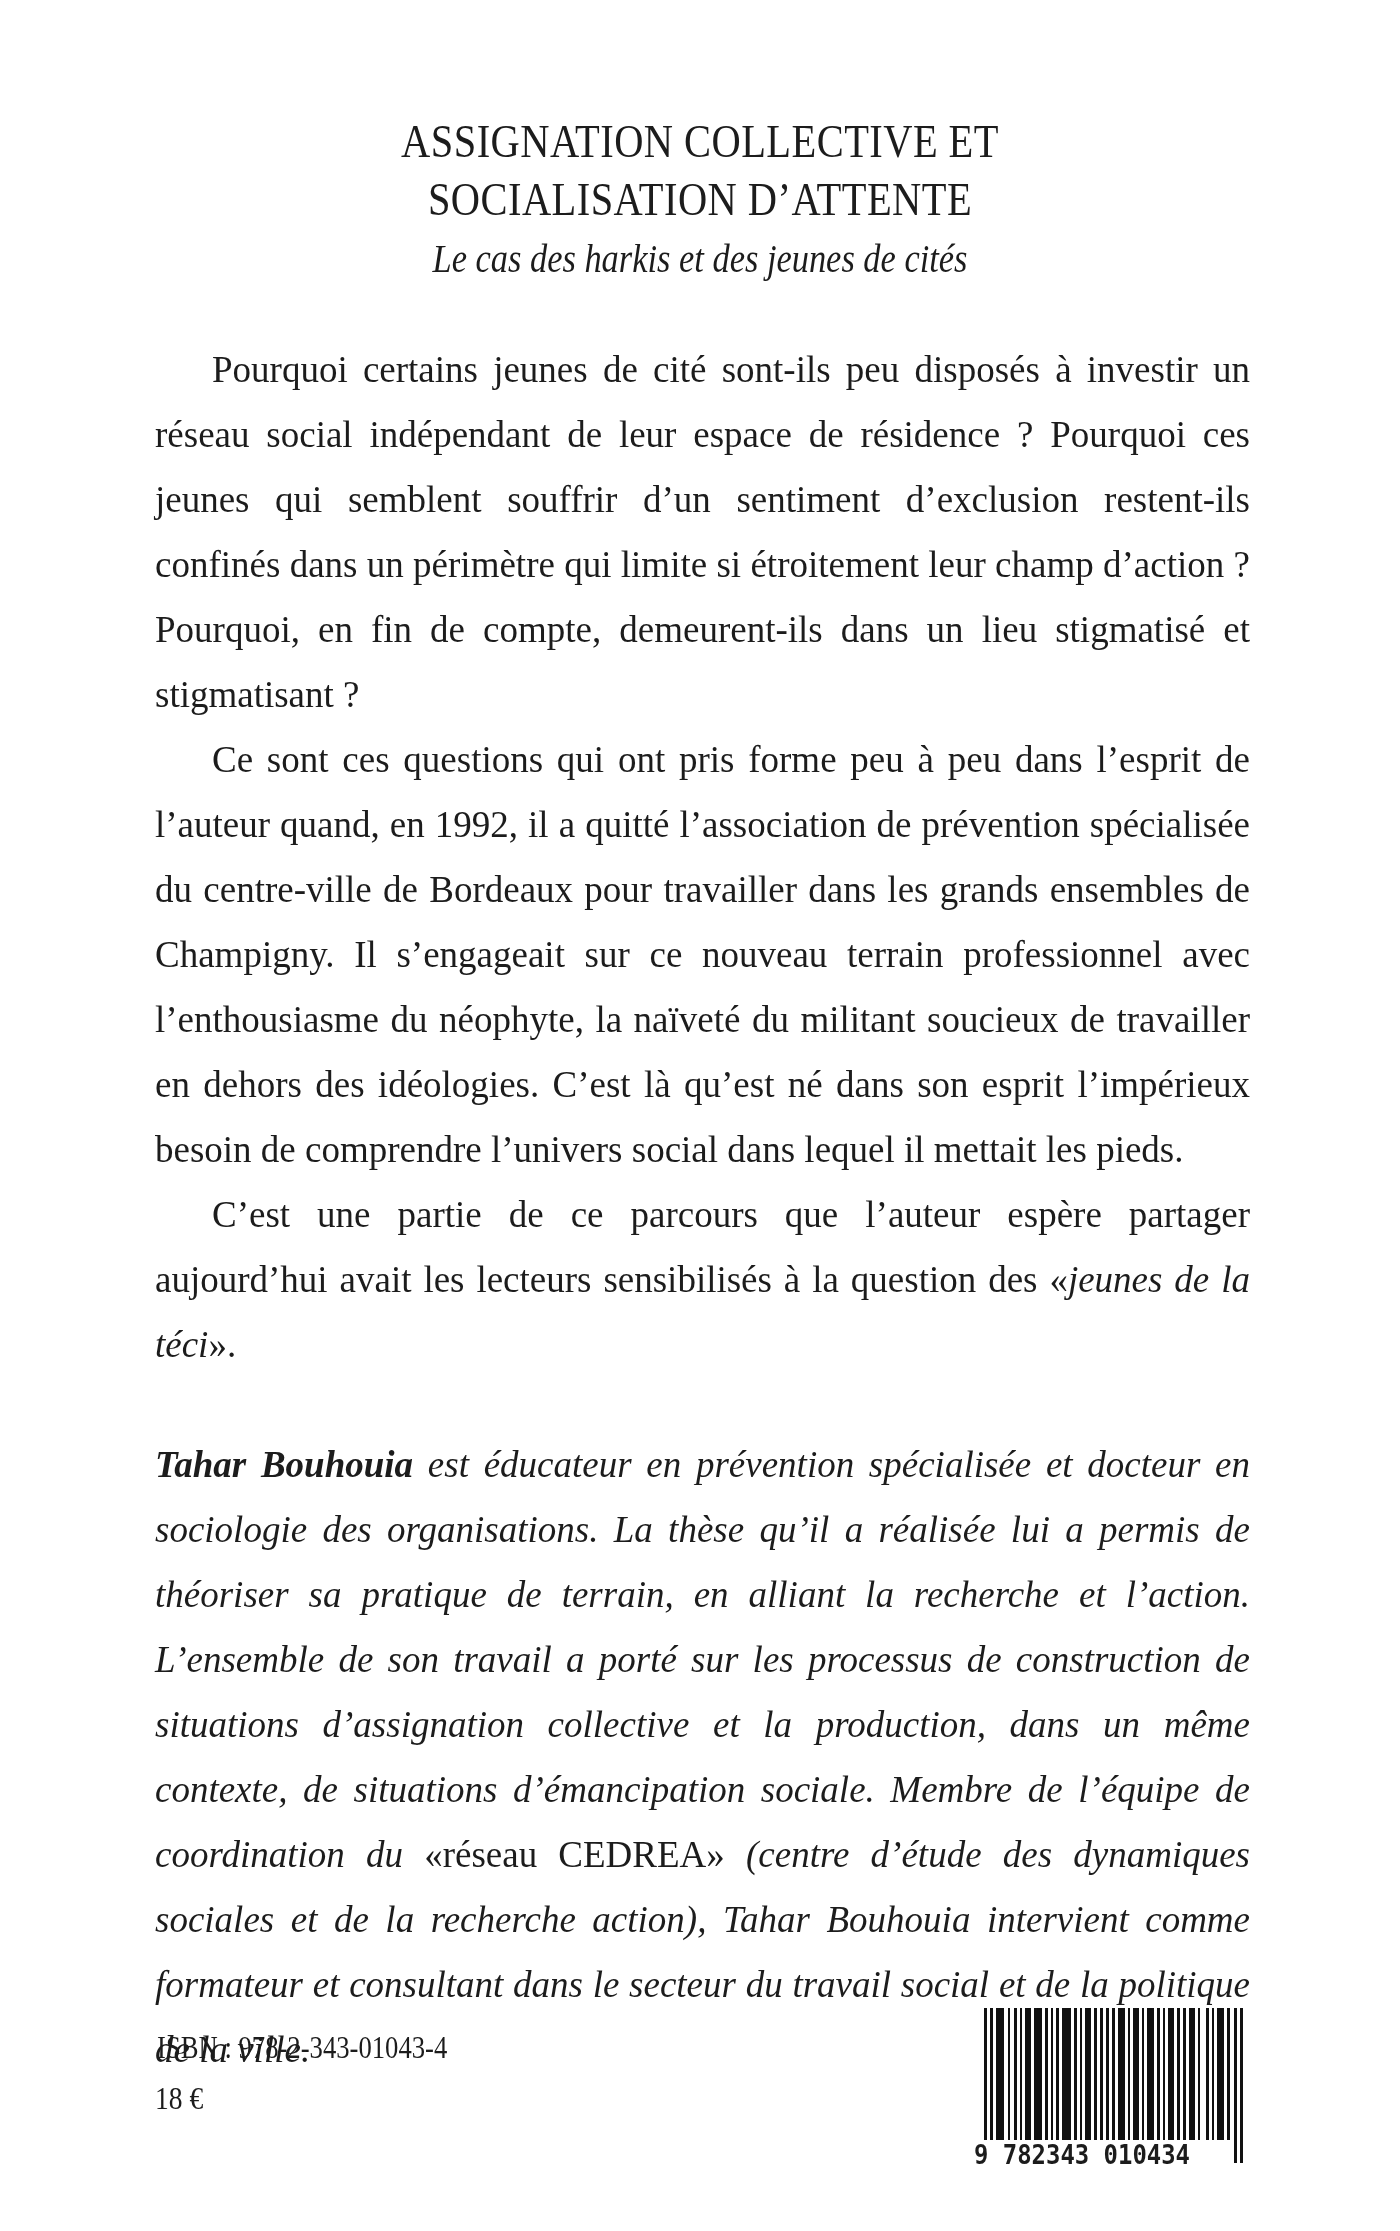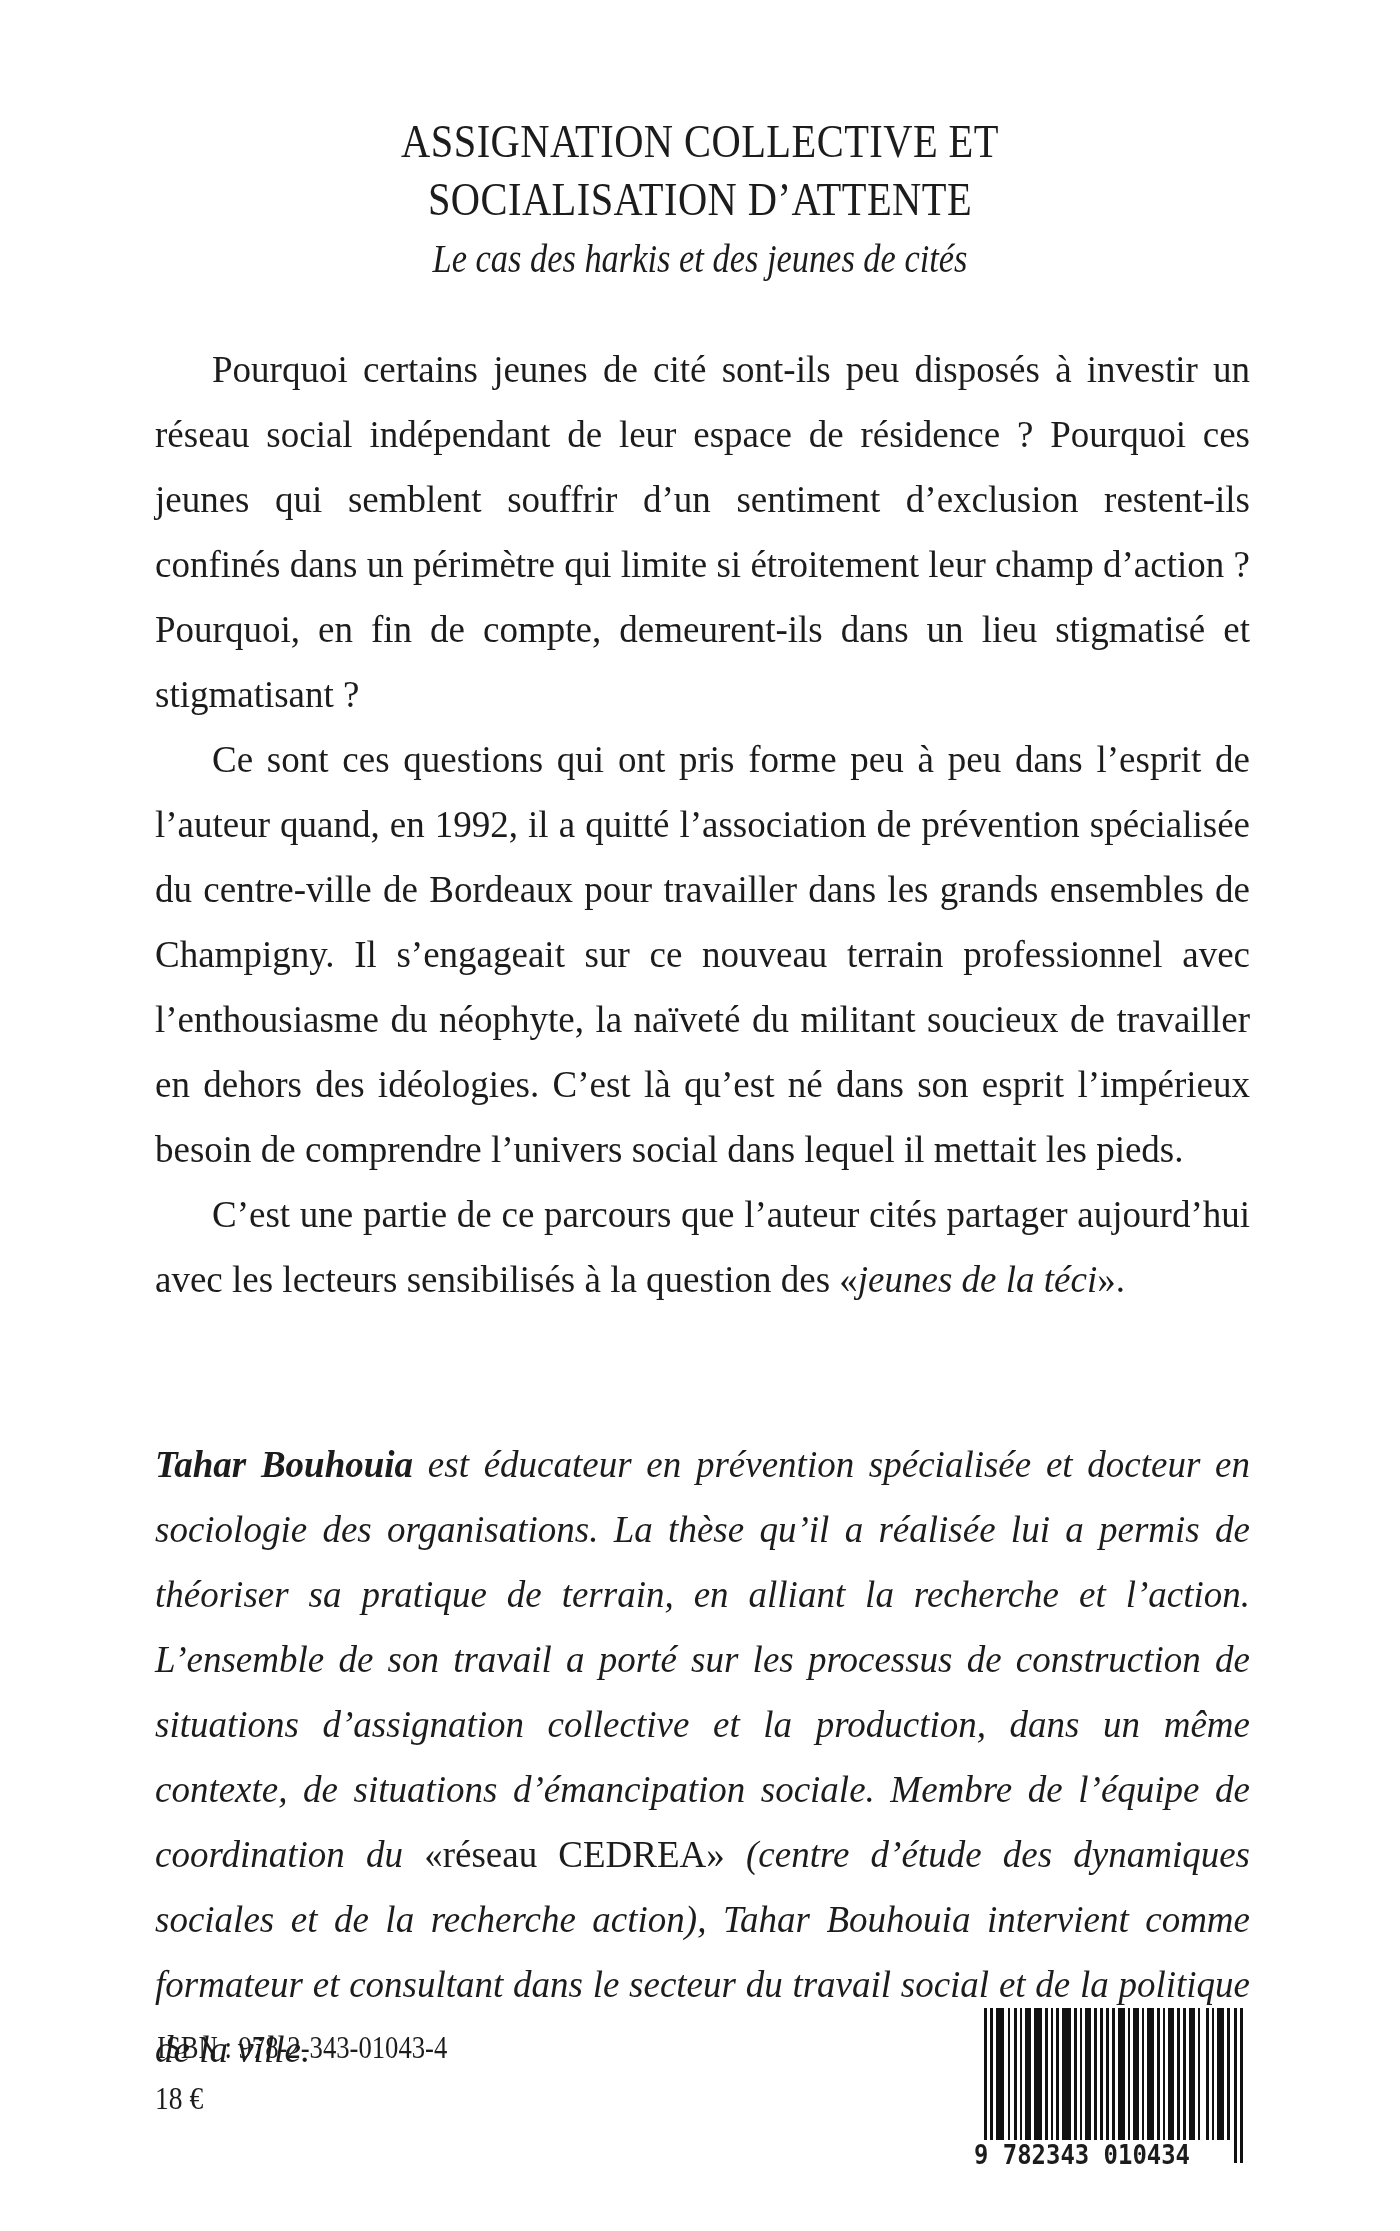--- a/index.html
+++ b/index.html
@@ -42,21 +42,21 @@
 
 <div class="title-block">
   <div class="title-line">ASSIGNATION COLLECTIVE ET</div>
   <div class="title-line">SOCIALISATION D’ATTENTE</div>
   <div class="subtitle">Le cas des harkis et des jeunes de cités</div>
 </div>
 
 <div class="body desc">
   <p>Pourquoi certains jeunes de cité sont-ils peu disposés à investir un réseau social indépendant de leur espace de résidence ? Pourquoi ces jeunes qui semblent souffrir d’un sentiment d’exclusion restent-ils confinés dans un périmètre qui limite si étroitement leur champ d’action ? Pourquoi, en fin de compte, demeurent-ils dans un lieu stigmatisé et stigmatisant ?</p>
   <p>Ce sont ces questions qui ont pris forme peu à peu dans l’esprit de l’auteur quand, en 1992, il a quitté l’association de prévention spécialisée du centre-ville de Bordeaux pour travailler dans les grands ensembles de Champigny. Il s’engageait sur ce nouveau terrain professionnel avec l’enthousiasme du néophyte, la naïveté du militant soucieux de travailler en dehors des idéologies. C’est là qu’est né dans son esprit l’impérieux besoin de comprendre l’univers social dans lequel il mettait les pieds.</p>
-  <p><span>C’est une partie de ce parcours que l’auteur cités partager aujourd’hui avec les lecteurs sensibilisés à la question des </span><span>«</span><em>jeunes de la téci</em><span>».</span></p>
+  <p><span>C’est une partie de ce parcours que l’auteur espère partager aujourd’hui avait les lecteurs sensibilisés à la question des </span><span>«</span><em>jeunes de la téci</em><span>».</span></p>
 </div>
 
 <div class="body bio">
   <p><span class="name">Tahar Bouhouia</span><span> est éducateur en prévention spécialisée et docteur en sociologie des organisations. La thèse qu’il a réalisée lui a permis de théoriser sa pratique de terrain, en alliant la recherche et l’action. L’ensemble de son travail a porté sur les processus de construction de situations d’assignation collective et la production, dans un même contexte, de situations d’émancipation sociale. Membre de l’équipe de coordination du </span><span class="roman">«réseau CEDREA»</span><span> (centre d’étude des dynamiques sociales et de la recherche action), Tahar Bouhouia intervient comme formateur et consultant dans le secteur du travail social et de la politique de la ville.</span></p>
 </div>
 
 <div class="footer-isbn">ISBN : 978-2-343-01043-4</div>
 <div class="footer-price">18 €</div>
 
 <div class="barcode">

